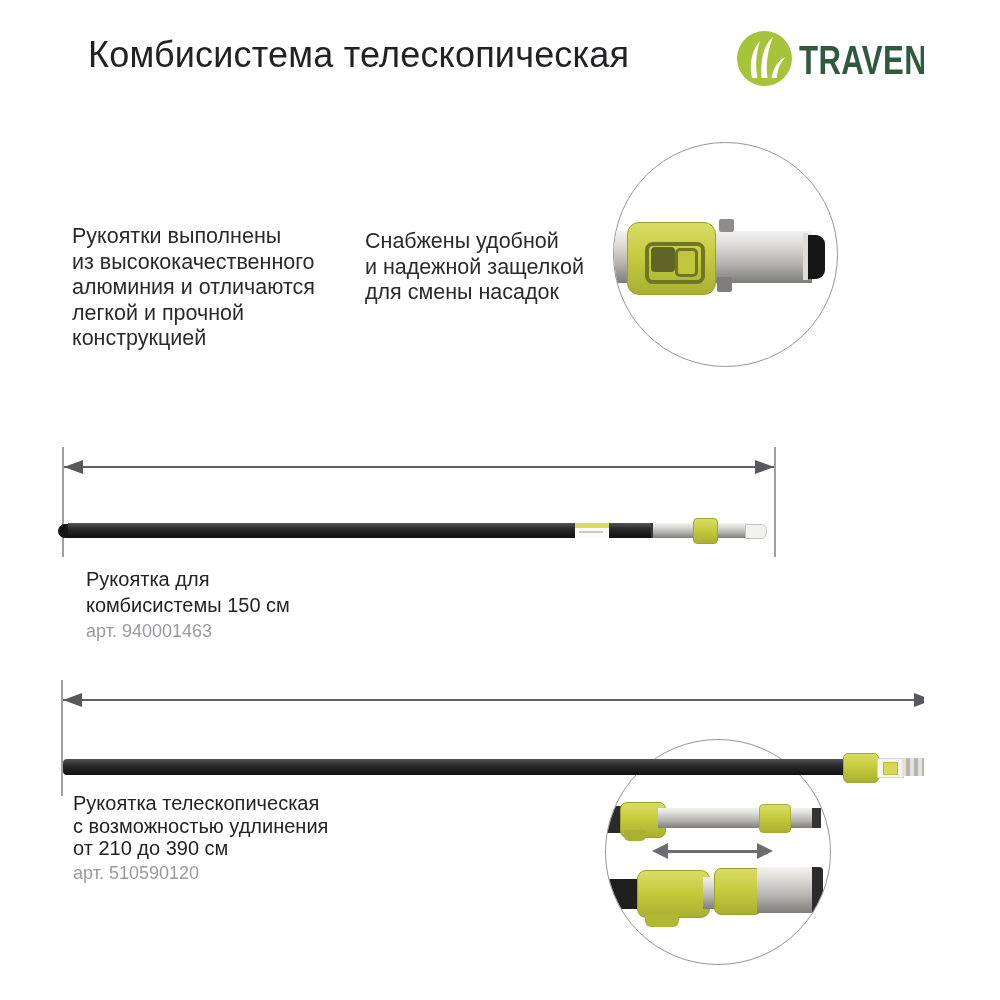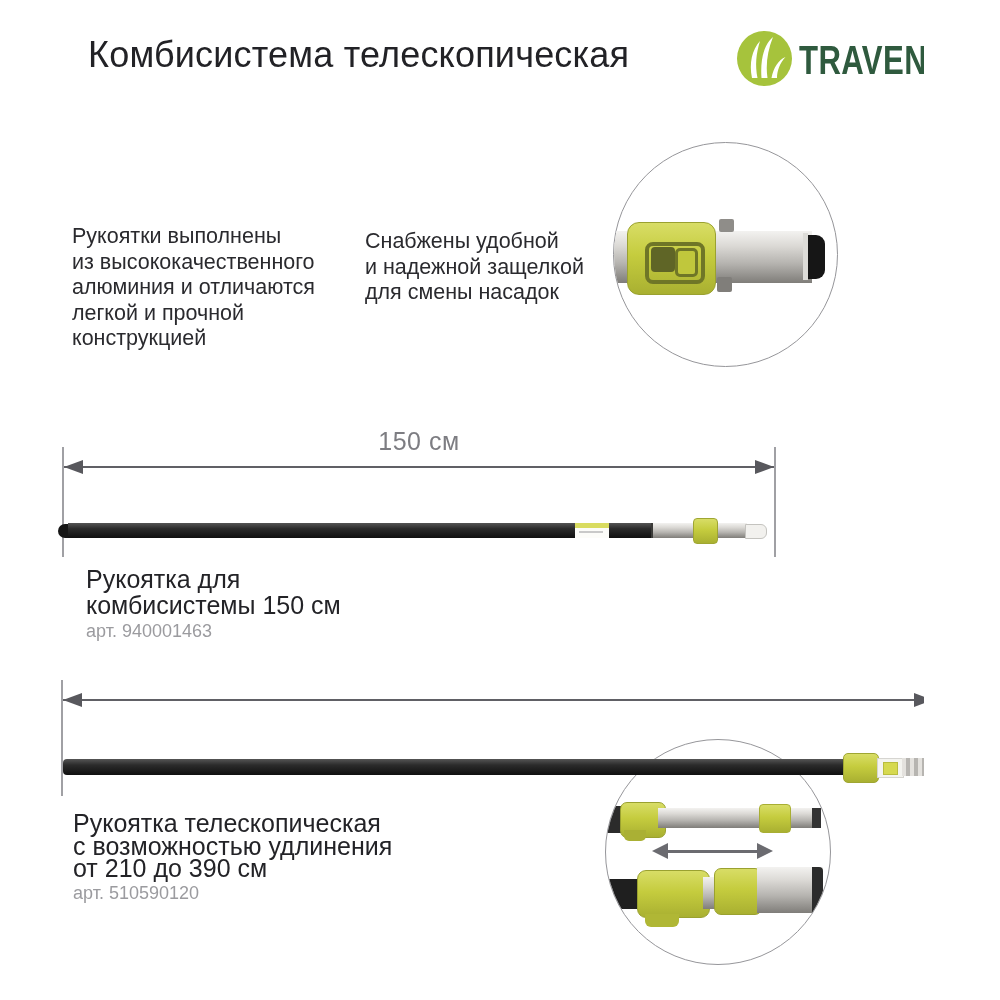--- a/index.html
+++ b/index.html
@@ -87,25 +87,25 @@
   
   .pole2{left:58px;top:749px;width:880px;height:36px;z-index:3;}
   .p2-body{left:5px;top:10px;width:782px;height:16px;border-radius:4px 0 0 4px;}
   .p2-clip{left:785px;top:4px;width:34px;height:28px;border-radius:5px;border:1px solid #9fa632;}
   .p2-sticker{left:819px;top:9px;width:25px;height:18px;background:#f4f4f0;border:1px solid #d6d5d1;}
   .p2-sticker-mark{left:5px;top:3px;width:13px;height:11px;background:#d6d94f;border:1px solid #b9bd3e;}
   .p2-tip{left:844px;top:9px;width:28px;height:18px;border-radius:0 7px 7px 0;
           background:repeating-linear-gradient(90deg,#e4e2de 0 4px,#b7b5b1 4px 8px);}
 
   
-  .prod-name{font-size:25px;line-height:26px;color:#232327;}
+  .prod-name{font-size:20px;line-height:26px;color:#232327;}
   .prod-name-2{line-height:22.5px;}
   .prod-sku{font-size:18px;color:#9b9b9f;margin-top:3px;}
   .prod-1{left:86px;top:566px;}
-  .prod-2{left:73px;top:812px;}
+  .prod-2{left:73px;top:792px;}
 </style>
 </head>
 <body>
 
 <div id="page">
 
   <div class="abs title">Комбисистема телескопическая</div>
   <div class="abs logo-circle">
     <svg width="55" height="55" viewBox="0 0 55 55">
       <circle cx="27.5" cy="27.5" r="27.5" fill="#a6c33c"></circle>
@@ -131,21 +131,20 @@
     <div class="abs i1-endcap"></div>
     <div class="abs i1-cliptop"></div>
     <div class="abs i1-clipbot"></div>
     <div class="abs yellow i1-latch">
       <div class="abs i1-btn"></div>
       <div class="abs i1-btnfill"></div>
       <div class="abs i1-btntab"></div>
     </div>
   </div>
 
-  <div class="abs dim-label dim1-label">150 см</div>
   <div class="abs dim-line dim1-line">
     <div class="abs ah ah-l"></div>
     <div class="abs ah ah-r"></div>
   </div>
   <div class="abs tick t1l"></div>
   <div class="abs tick t1r"></div>
 
   <div class="abs pole1">
     <div class="abs p1-tip"></div>
     <div class="abs blackbar p1-body"></div>

